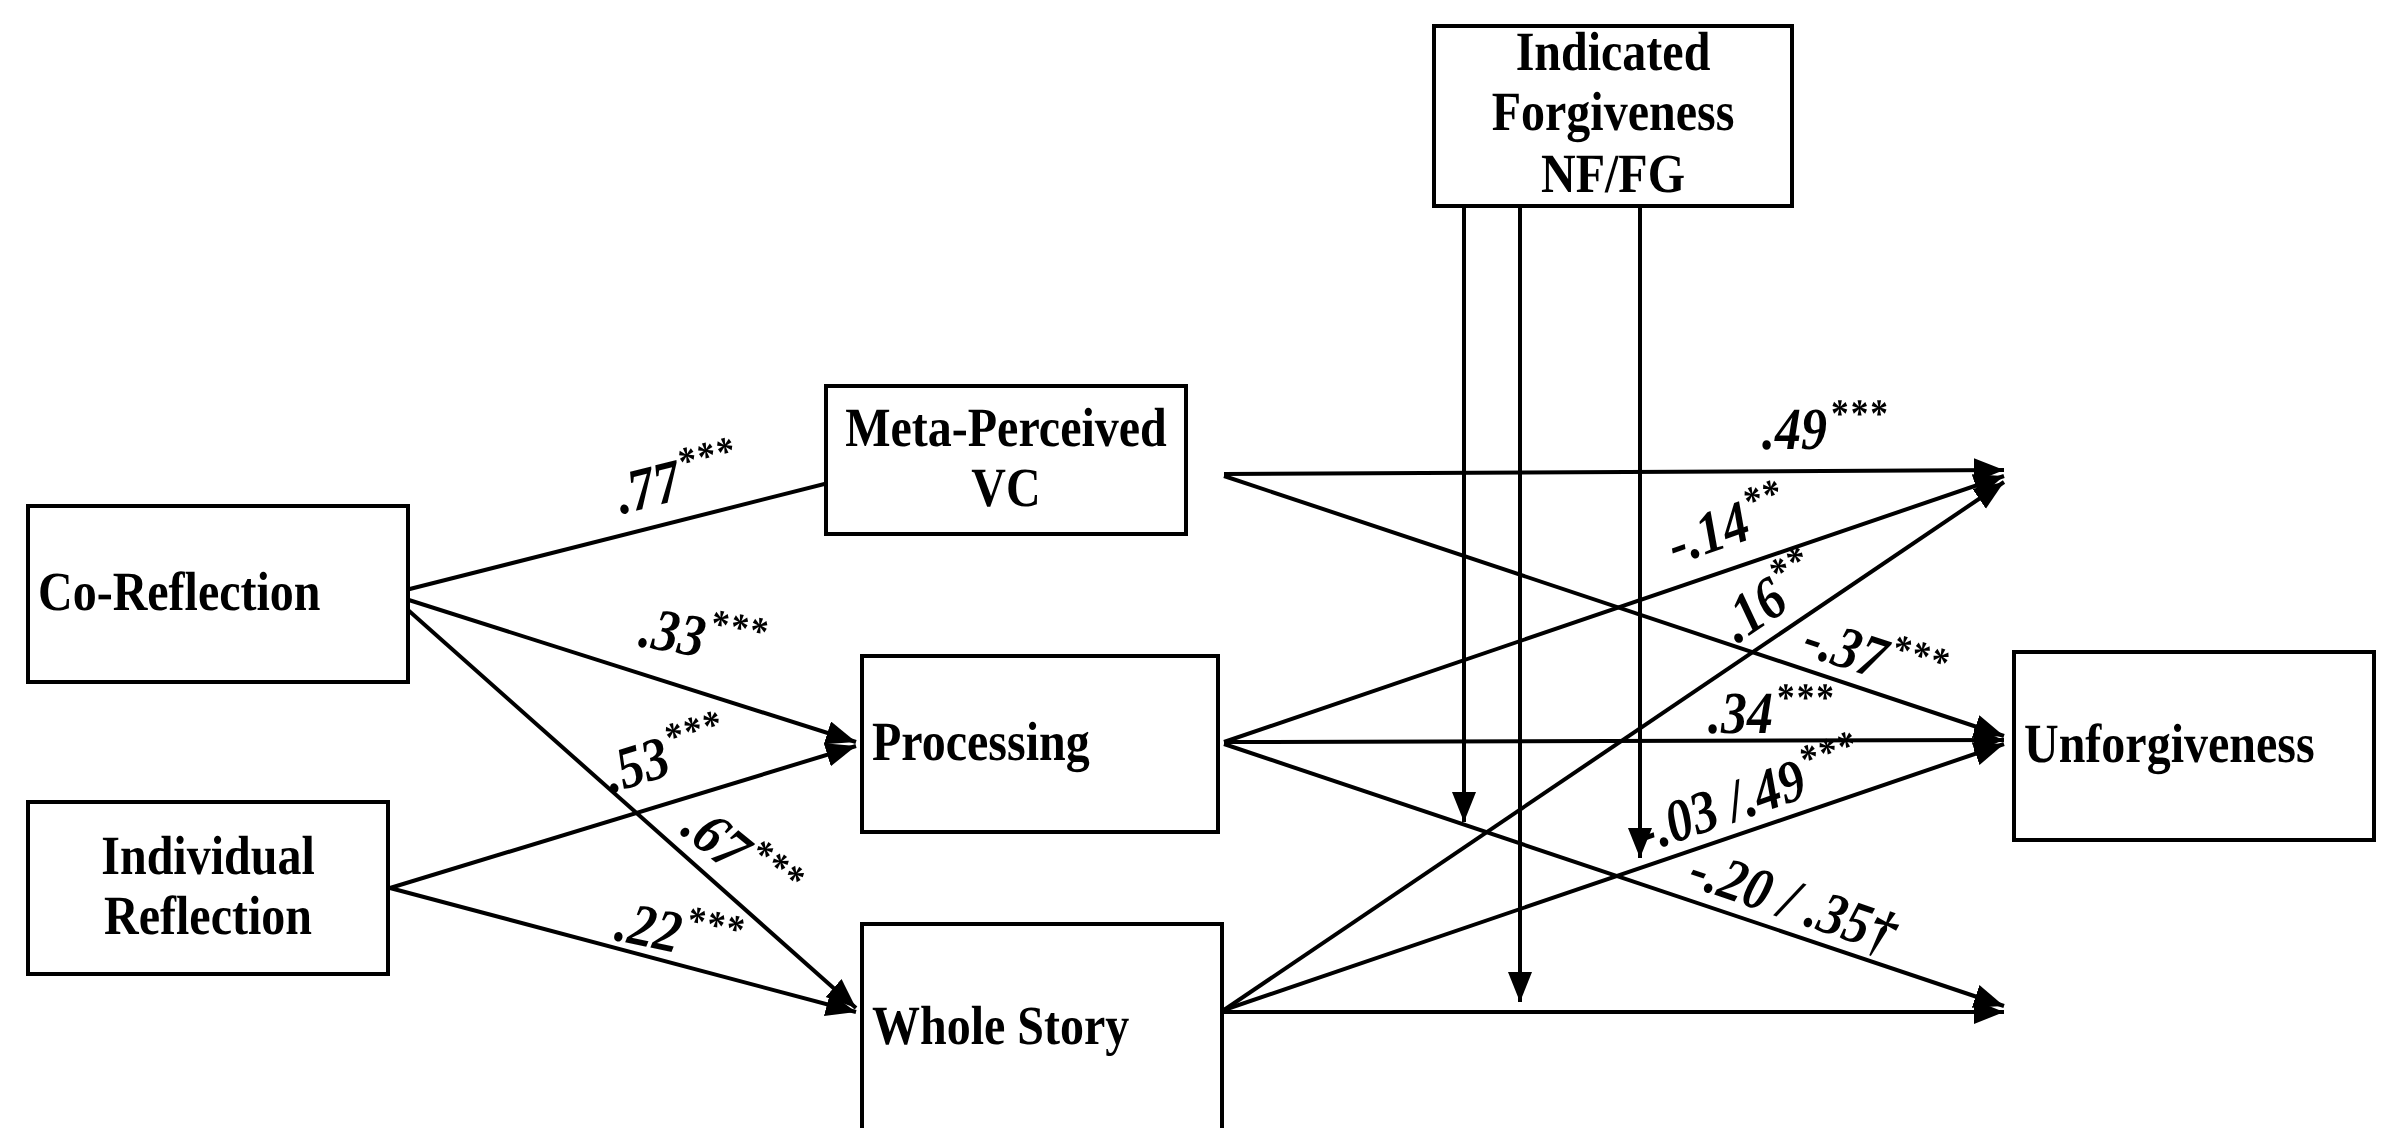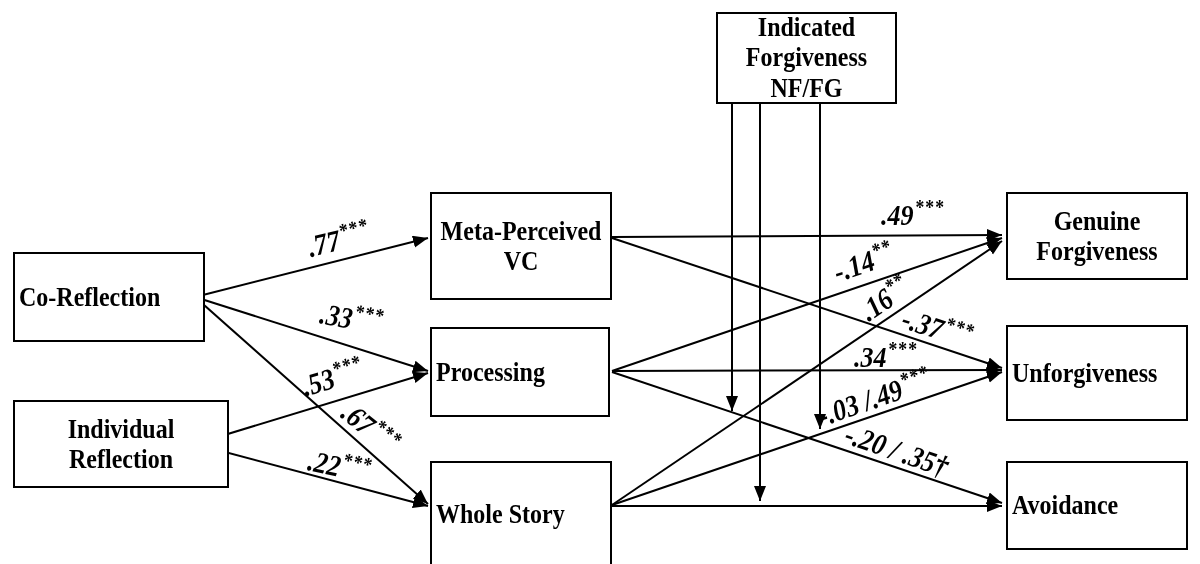--- a/index.html
+++ b/index.html
@@ -79,43 +79,37 @@
 
       <line x1="732" y1="104" x2="732" y2="411" marker-end="url(#arw)"></line>
       <line x1="760" y1="104" x2="760" y2="501" marker-end="url(#arw)"></line>
       <line x1="820" y1="104" x2="820" y2="429" marker-end="url(#arw)"></line>
     </g>
   </svg>
 
   <div class="node" style="left:13px; top:252px; width:192px; height:90px;">
     <span class="lbl">Co-Reflection</span>
   </div>
-  <div class="node" style="left:13px; top:400px; width:216px; height:88px;">
+  <div class="node" style="left:13px; top:400px; width:182px; height:88px;">
     <span class="lbl">Individual Reflection</span>
   </div>
-  <div class="node" style="left:430px; top:192px; width:182px; height:108px;">
+  <div class="node" style="left:412px; top:192px; width:182px; height:76px;">
     <span class="lbl">Meta-Perceived VC</span>
   </div>
   <div class="node" style="left:430px; top:327px; width:180px; height:90px;">
     <span class="lbl">Processing</span>
   </div>
   <div class="node" style="left:430px; top:461px; width:182px; height:106px;">
     <span class="lbl">Whole Story</span>
   </div>
   <div class="node" style="left:716px; top:12px; width:181px; height:92px;">
     <span class="lbl">Indicated Forgiveness NF/FG</span>
   </div>
-  <div class="node" style="left:1006px; top:192px; width:182px; height:88px;">
-    <span class="lbl">Genuine Forgiveness</span>
-  </div>
   <div class="node" style="left:1006px; top:325px; width:182px; height:96px;">
     <span class="lbl">Unforgiveness</span>
-  </div>
-  <div class="node" style="left:1006px; top:461px; width:182px; height:89px;">
-    <span class="lbl">Avoidance</span>
   </div>
 
   <div class="coef" style="left:339px; top:239px; transform:translate(-50%,-50%) rotate(-14deg);">
     <span class="inner"><span>.77</span><sup>***</sup></span>
   </div>
   <div class="coef" style="left:352px; top:318px; transform:translate(-50%,-50%) rotate(10deg);">
     <span class="inner"><span>.33</span><sup>***</sup></span>
   </div>
   <div class="coef" style="left:371px; top:428px; transform:translate(-50%,-50%) rotate(39deg);">
     <span class="inner"><span>.67</span><sup>***</sup></span>

